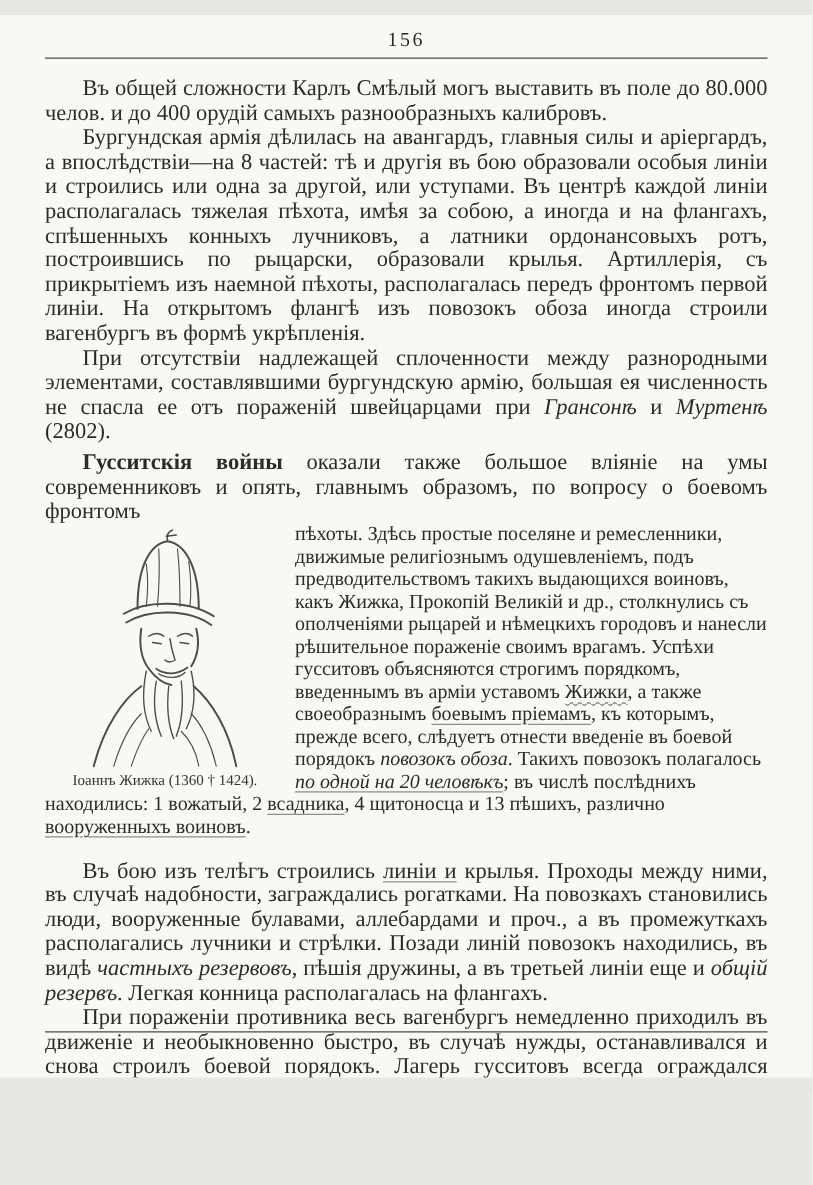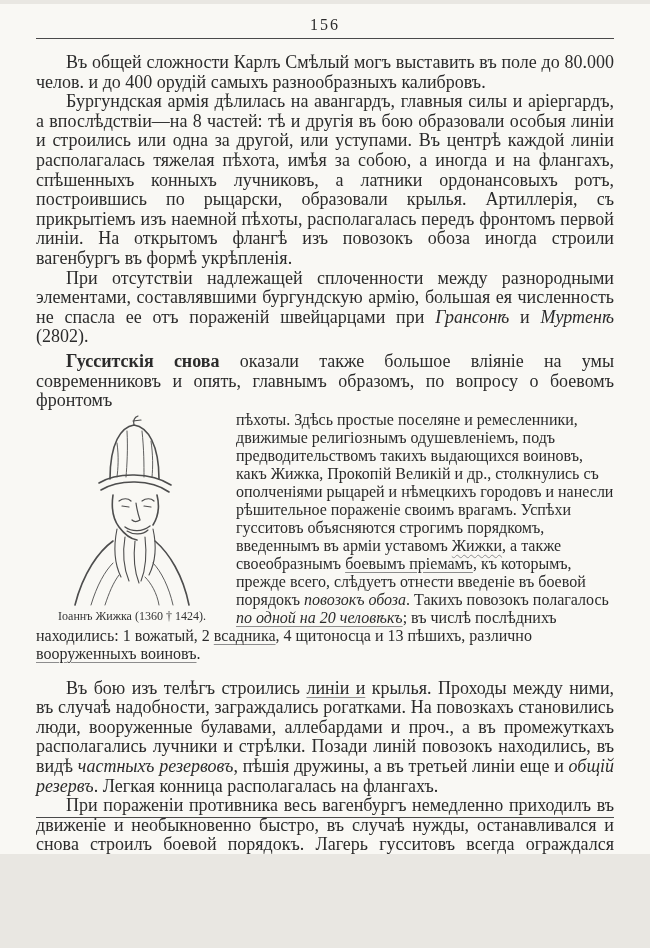--- a/index.html
+++ b/index.html
@@ -1,19 +1,19 @@
 <!DOCTYPE html>
 <html><head>
 <meta charset="utf-8">
 <style>
   html,body{margin:0;padding:0;background:#e9e7e2;}
   .scan-page{
     position:relative;
     width:650px;height:850px;
-    margin:4px auto;
+    margin:12px auto;
     background:#f9f8f4;
     color:#2b2b2b;
     font-family:"Liberation Serif","DejaVu Serif",serif;
     overflow:hidden;
     box-sizing:border-box;
   }
   .content{
     position:absolute;
     left:36px;right:36px;top:12px;
   }
@@ -66,21 +66,21 @@
 
 <div class="scan-page">
   <div class="content">
 
     <div class="page-number">156</div>
     <hr class="rule-top">
 
     <p class="para indent"><span>Въ общей сложности Карлъ Смѣлый могъ выставить въ поле до 80.000 челов. и до 400 орудій самыхъ разнообразныхъ калибровъ.</span></p>
     <p class="para indent"><span>Бургундская армія дѣлилась на авангардъ, главныя силы и аріергардъ, а впослѣдствіи—на 8 частей: тѣ и другія въ бою образовали особыя линіи и строились или одна за другой, или уступами. Въ центрѣ каждой линіи располагалась тяжелая пѣхота, имѣя за собою, а иногда и на флангахъ, спѣшенныхъ конныхъ лучниковъ, а латники ордонансовыхъ ротъ, построившись по рыцарски, образовали крылья. Артиллерія, съ прикрытіемъ изъ наемной пѣхоты, располагалась передъ фронтомъ первой линіи. На открытомъ флангѣ изъ повозокъ обоза иногда строили вагенбургъ въ формѣ укрѣпленія.</span></p>
     <p class="para indent"><span>При отсутствіи надлежащей сплоченности между разнородными элементами, составлявшими бургундскую армію, большая ея численность не спасла ее отъ пораженій швейцарцами при </span><span class="i">Грансонѣ</span><span> и </span><span class="i">Муртенѣ</span><span> (2802).</span></p>
-    <p class="para indent gap-top"><span class="b">Гусситскія снова</span><span> оказали также большое вліяніе на умы современниковъ и опять, главнымъ образомъ, по вопросу о боевомъ фронтомъ</span></p>
+    <p class="para indent gap-top"><span class="b">Гусситскія войны</span><span> оказали также большое вліяніе на умы современниковъ и опять, главнымъ образомъ, по вопросу о боевомъ фронтомъ</span></p>
 
     <p class="para">
       </p><figure class="zizka">
         <svg viewBox="0 0 170 195" width="170" height="195" aria-hidden="true">
           <g fill="none" stroke="#4d4d4d" stroke-width="1.6" stroke-linecap="round">
             <path d="M63,66 C63,30 74,14 87,12 C101,14 112,32 112,66"></path>
             <path d="M87,12 C86,7 88,4 91,3" stroke-width="1.2"></path>
             <path d="M86,8 L94,7" stroke-width="1.2"></path>
             <path d="M52,70 C70,59 104,59 124,72"></path>
             <path d="M54,77 C72,66 104,66 122,79"></path>

